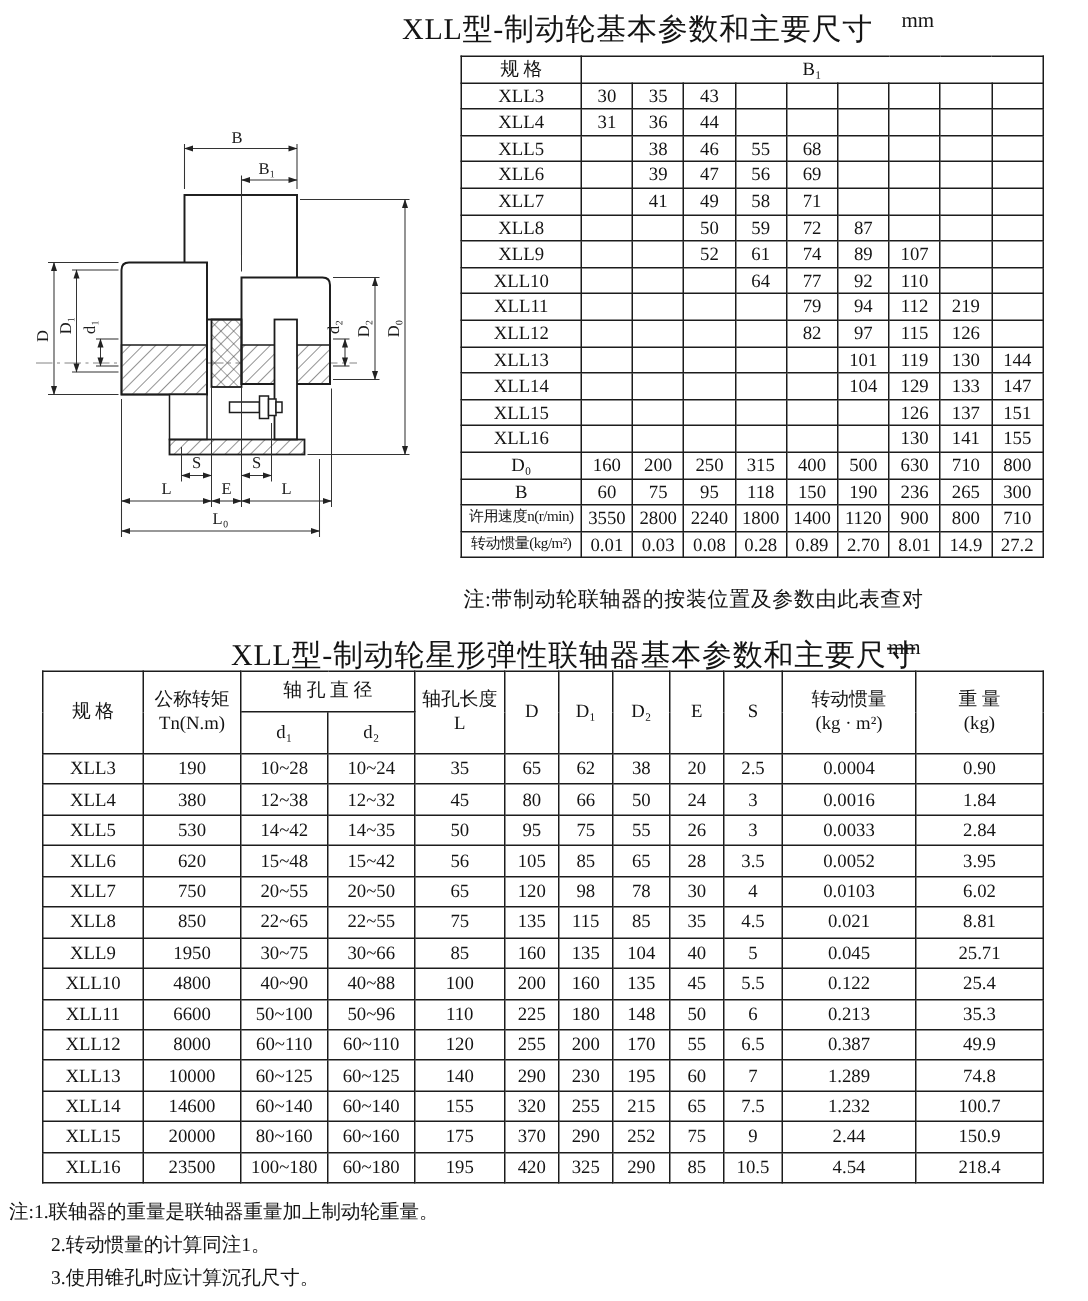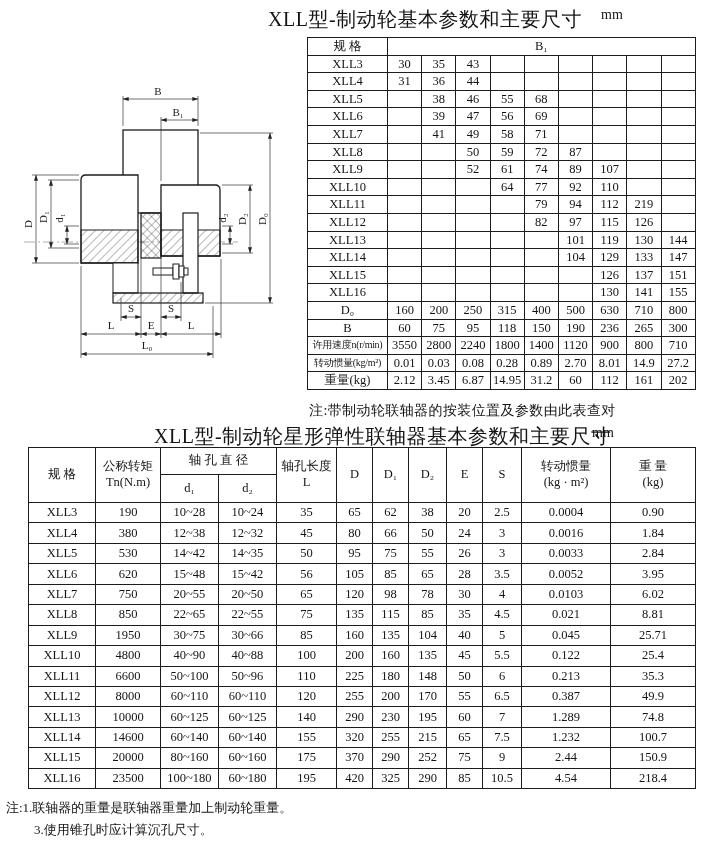--- a/index.html
+++ b/index.html
@@ -354,36 +354,24 @@
         <td>0.01</td>
         <td>0.03</td>
         <td>0.08</td>
         <td>0.28</td>
         <td>0.89</td>
         <td>2.70</td>
         <td>8.01</td>
         <td>14.9</td>
         <td>27.2</td>
       </tr>
-      <tr>
-        <td class="lab">重量(kg)</td>
-        <td>2.12</td>
-        <td>3.45</td>
-        <td>6.87</td>
-        <td>14.95</td>
-        <td>31.2</td>
-        <td>60</td>
-        <td>112</td>
-        <td>161</td>
-        <td>202</td>
-      </tr>
     </tbody>
 </table>
 
-<div class="abs note1" style="left:309px;top:402px">注:带制动轮联轴器的按装位置及参数由此表查对</div>
+<div class="abs note1" style="left:309px;top:391px">注:带制动轮联轴器的按装位置及参数由此表查对</div>
 
 <div class="abs title" style="left:154px;top:423px">XLL型-制动轮星形弹性联轴器基本参数和主要尺寸</div>
 <div class="abs unit" style="left:592px;top:425px">mm</div>
 
 <table class="abs t2">
   <colgroup>
     <col style="width:67px">
       <col style="width:65px">
       <col style="width:58px">
     <col style="width:58px">
@@ -610,14 +598,15 @@
         <td>85</td>
         <td>10.5</td>
         <td>4.54</td>
         <td>218.4</td>
       </tr>
     </tbody>
 </table>
 
 <div class="abs fnotes" style="left:6px;top:797px">
   <div>注:1.联轴器的重量是联轴器重量加上制动轮重量。</div>
+  <div class="ind">2.转动惯量的计算同注1。</div>
   <div class="ind">3.使用锥孔时应计算沉孔尺寸。</div>
 </div>
 
 </body></html>

